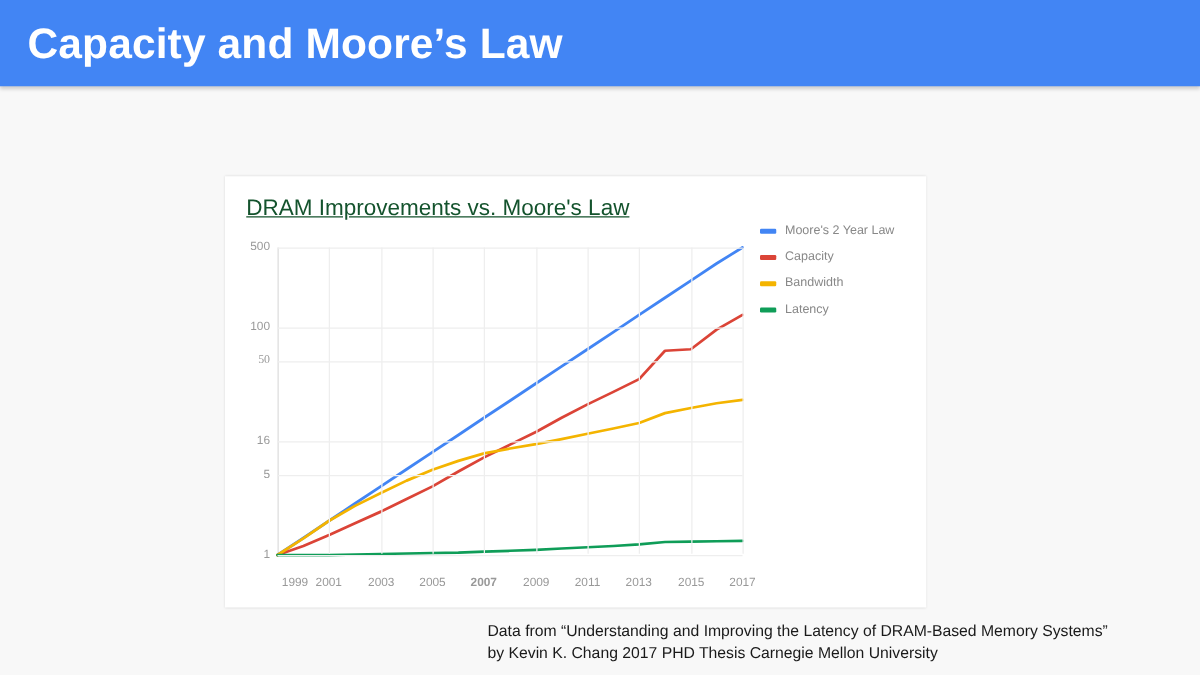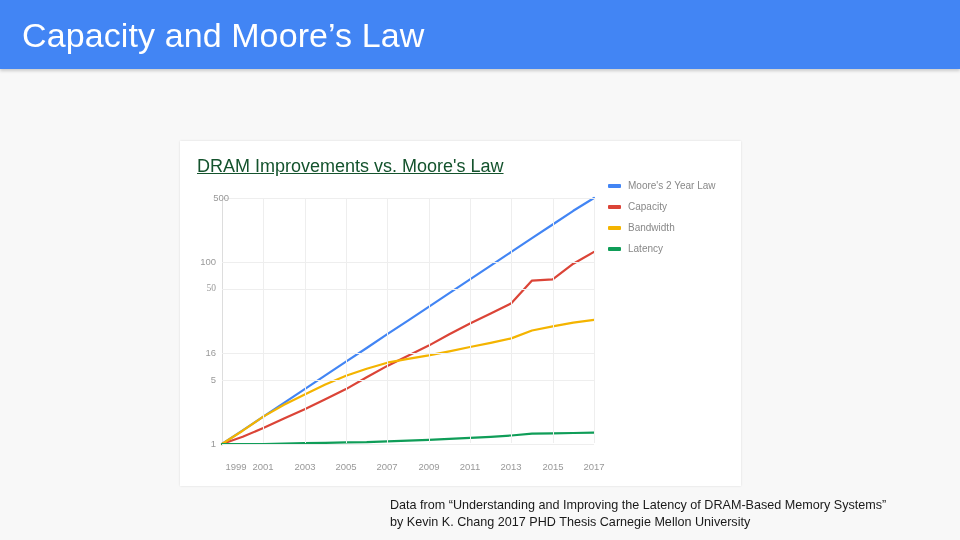--- a/index.html
+++ b/index.html
@@ -31,21 +31,21 @@
     box-shadow: 0 2px 3px rgba(0,0,0,0.18);
   }
   #title-text {
     position: absolute;
     left: 22px;
     top: 14px;
     font-size: 34px;
     line-height: 42px;
     color: #ffffff;
     font-family: "Liberation Sans", sans-serif;
-    font-weight: 400;
+    font-weight: 700;
     letter-spacing: 0.1px;
     white-space: nowrap;
   }
   
   #chart-card {
     position: absolute;
     left: 180px;
     top: 141px;
     width: 561px;
     height: 345px;
@@ -171,30 +171,30 @@
         <div class="ytick-label" style="top: 297px; left: 2px;">1</div>
         <div class="gridline-h" style="top: 239px;"></div>
         <div class="ytick-label" style="top: 233px; left: 2px;">5</div>
         <div class="gridline-h" style="top: 212px;"></div>
         <div class="ytick-label" style="top: 206px; left: 2px;">16</div>
         <div class="gridline-h" style="top: 148px;"></div>
         <div class="ytick-label" style="top: 142px; left: 2px; font-family: Liberation Serif, serif;">50</div>
         <div class="gridline-h" style="top: 121px;"></div>
         <div class="ytick-label" style="top: 115px; left: 2px;">100</div>
         <div class="gridline-h" style="top: 57px;"></div>
-        <div class="ytick-label" style="top: 51px; left: 15px;">500</div>
+        <div class="ytick-label" style="top: 51px; left: 2px;">500</div>
         <div class="xtick-label" style="left: 34px;">1999</div>
         <div class="gridline-v" style="left: 83px;"></div>
         <div class="xtick-label" style="left: 61px;">2001</div>
         <div class="gridline-v" style="left: 125px;"></div>
         <div class="xtick-label" style="left: 103px;">2003</div>
         <div class="gridline-v" style="left: 166px;"></div>
         <div class="xtick-label" style="left: 144px;">2005</div>
         <div class="gridline-v" style="left: 207px;"></div>
-        <div class="xtick-label" style="left: 185px;">2007</div>
+        <div class="xtick-label" style="left: 185px; font-weight: bold;">2007</div>
         <div class="gridline-v" style="left: 249px;"></div>
         <div class="xtick-label" style="left: 227px;">2009</div>
         <div class="gridline-v" style="left: 290px;"></div>
         <div class="xtick-label" style="left: 268px;">2011</div>
         <div class="gridline-v" style="left: 331px;"></div>
         <div class="xtick-label" style="left: 309px;">2013</div>
         <div class="gridline-v" style="left: 373px;"></div>
         <div class="xtick-label" style="left: 351px;">2015</div>
         <div class="gridline-v" style="left: 414px;"></div>
         <div class="xtick-label" style="left: 392px;">2017</div>

